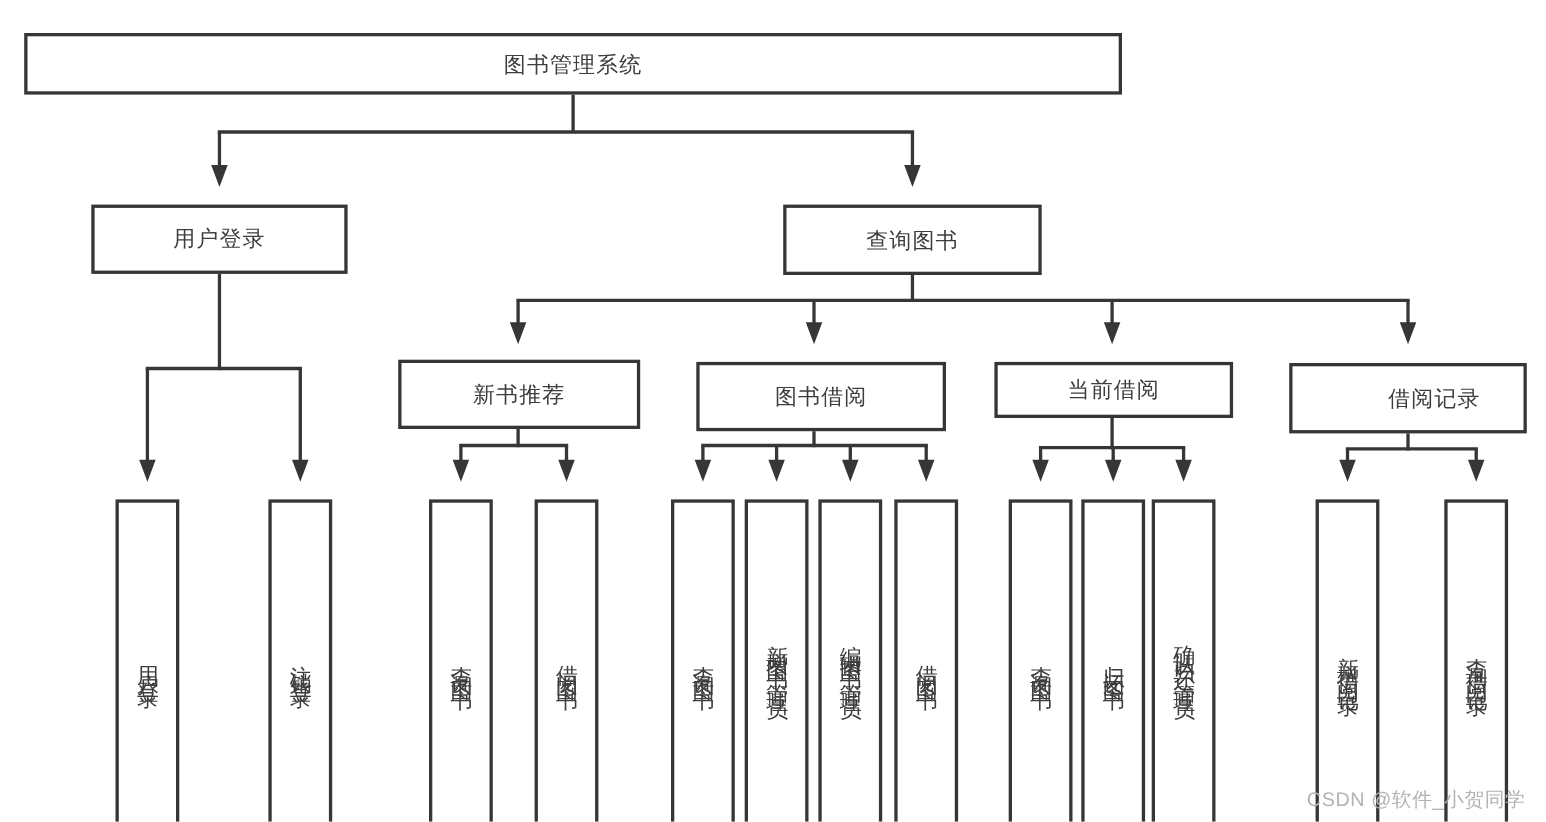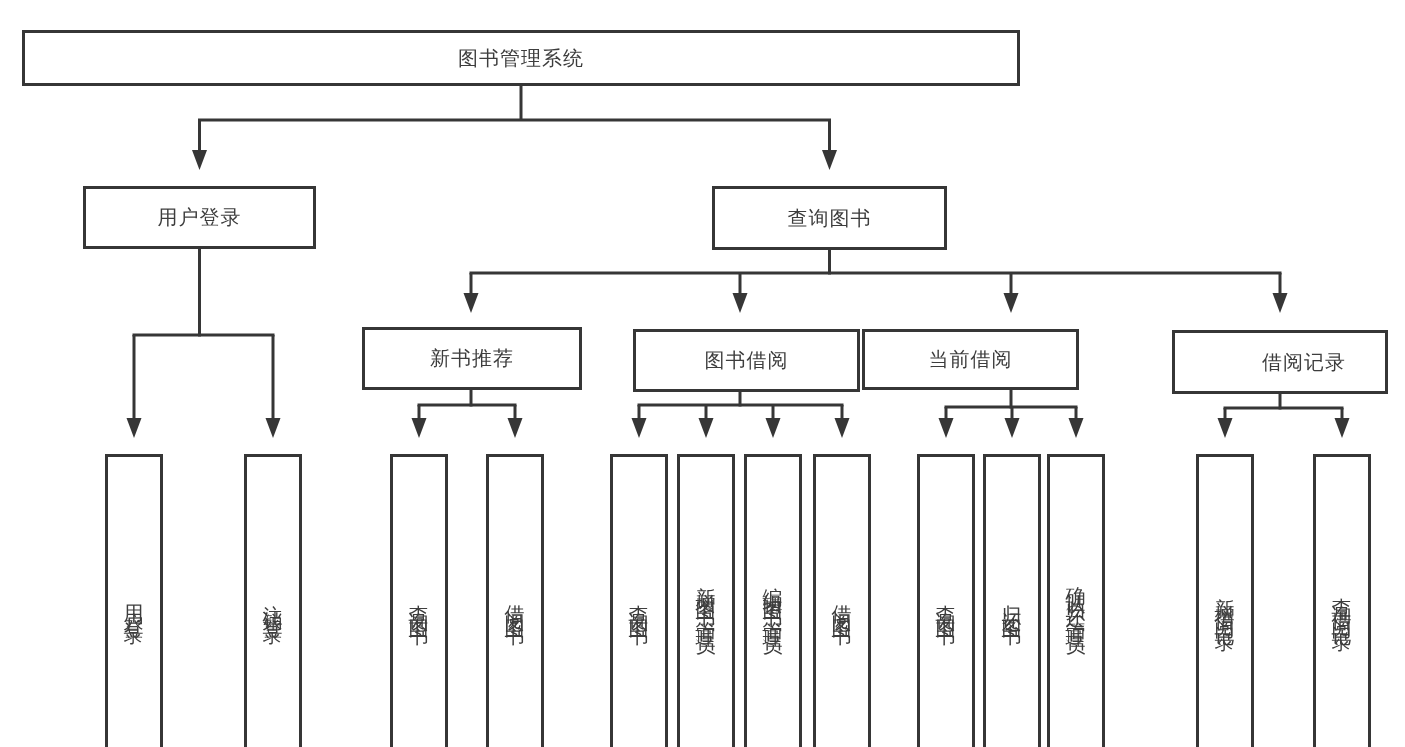--- a/index.html
+++ b/index.html
@@ -132,35 +132,36 @@
 
   </svg>
 
   <div class="node" style="left:22px; top:13px; width:998px; height:56px;">图书管理系统</div>
 
   <div class="node" style="left:83px; top:169px; width:233px; height:63px;">用户登录</div>
   <div class="node" style="left:712px; top:169px; width:235px; height:64px;">查询图书</div>
 
   <div class="node" style="left:362px; top:310px; width:220px; height:63px;">新书推荐</div>
   <div class="node" style="left:633px; top:312px; width:227px; height:63px;">图书借阅</div>
-  <div class="node" style="left:862px; top:312px; width:217px; height:61px;">当前借阅</div>
+  <div class="node" style="left:904px; top:312px; width:217px; height:51px;">当前借阅</div>
   <div class="node" style="left:1172px; top:313px; width:216px; height:64px;padding-left:48px;">借阅记录</div>
 
   <div class="node v-node" style="left:105px; top:437px; width:58px; height:297px;">用户登录</div>
   <div class="node v-node" style="left:244px; top:437px; width:58px; height:297px;">注销登录</div>
 
   <div class="node v-node" style="left:390px; top:437px; width:58px; height:297px;">查询图书</div>
   <div class="node v-node" style="left:486px; top:437px; width:58px; height:297px;">借阅图书</div>
 
   <div class="node v-node" style="left:610px; top:437px; width:58px; height:297px;">查询图书</div>
   <div class="node v-node" style="left:677px; top:437px; width:58px; height:297px;">新增图书（管理员）</div>
   <div class="node v-node" style="left:744px; top:437px; width:58px; height:297px;">编辑图书（管理员）</div>
   <div class="node v-node" style="left:813px; top:437px; width:58px; height:297px;">借阅图书</div>
 
   <div class="node v-node" style="left:917px; top:437px; width:58px; height:297px;">查询图书</div>
   <div class="node v-node" style="left:983px; top:437px; width:58px; height:297px;">归还图书</div>
   <div class="node v-node" style="left:1047px; top:437px; width:58px; height:297px;">确认归还（管理员）</div>
 
   <div class="node v-node" style="left:1196px; top:437px; width:58px; height:297px;">新增借阅记录</div>
   <div class="node v-node" style="left:1313px; top:437px; width:58px; height:297px;">查询借阅记录</div>
 
+  <div class="watermark">CSDN @软件_小贺同学</div>
 
 </div>
 
 </body></html>

